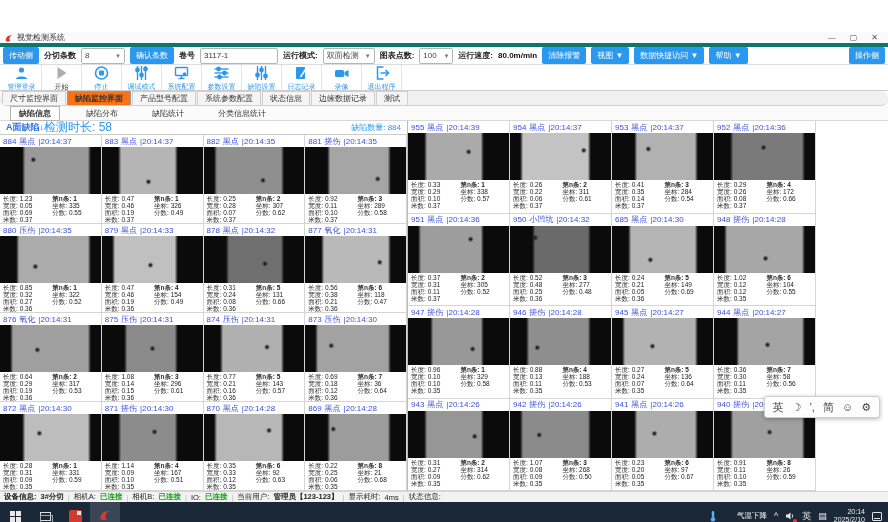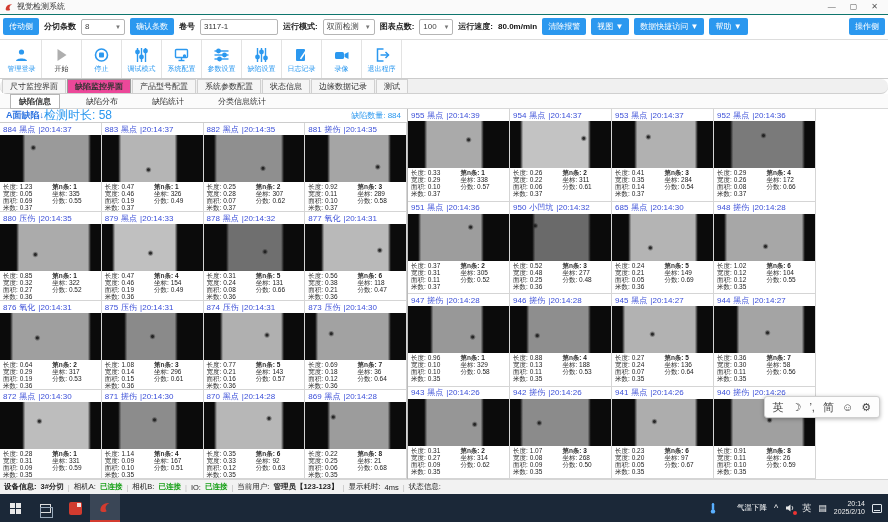--- a/index.html
+++ b/index.html
@@ -1,21 +1,21 @@
 <!DOCTYPE html>
 <html><head>
 <meta charset="utf-8">
 <style>
   * { margin:0; padding:0; box-sizing:border-box; }
   html,body { width:888px; height:522px; overflow:hidden; }
   body { font-family:"Liberation Sans","DejaVu Sans",sans-serif; background:#fff; color:#222; }
   .app { position:relative; width:888px; height:522px; display:flex; flex-direction:column; background:#fff; }
 
   
-  .titlebar { height:16px; background:#fafafa; border-bottom:1px solid #0f766e; display:flex; align-items:center; padding:0 4px; font-size:8px; }
+  .titlebar { height:16px; background:#fafafa; border-bottom:4px solid #0f766e; display:flex; align-items:center; padding:0 4px; font-size:8px;margin-top:32px; }
   .logo-swoosh { width:10px; height:10px; margin-right:3px; }
   .win-title { color:#333; }
   .win-controls { margin-left:auto; display:flex; gap:14px; color:#555; font-size:8px; padding-right:6px; }
   .win-controls span { cursor:default; line-height:10px; }
 
   
   .toolbar1 { height:27px; background:#fff; border-bottom:1px solid #ddd; display:flex; align-items:center; gap:5px; padding:0 3px; font-size:8px; white-space:nowrap; }
   .btn-blue { background:#2b98ef; color:#fff; border:none; border-radius:2px; padding:3px 6px; font-size:8px; font-family:inherit; cursor:pointer; }
   .tb-label { font-weight:bold; color:#222; }
   .select { display:inline-flex; align-items:center; justify-content:space-between; border:1px solid #b5b5b5; background:#fff; height:16px; padding:0 3px; font-size:8px; color:#444; border-radius:2px; }
@@ -27,21 +27,21 @@
   
   .toolbar2 { height:42px; background:#fff; border-bottom:1px solid #ccc; display:flex; align-items:stretch; padding-left:2px; }
   .icon-btn { width:40px; display:flex; flex-direction:column; align-items:center; justify-content:center; gap:2px; border-right:1px solid #e3e3e3; cursor:pointer; }
   .icon-btn svg { width:17px; height:16px; }
   .icon-btn .lbl { font-size:7px; color:#2b98ef; line-height:7px; }
   .icon-btn.gray .lbl { color:#333; }
 
   
   .maintabs { height:15px; background:#f0f0f0; display:flex; align-items:flex-end; padding-left:2px; font-size:8px; border-bottom:1px solid #d0d0d0;border-radius:7px; }
   .tab { padding:2px 7px; border:1px solid #d0d0d0; border-bottom:none; background:#f5f5f5; color:#333; cursor:pointer; margin-right:1px; line-height:9px; }
-  .tab.active { background:#ec4899; border-color:#9a9a9a; font-weight:bold; }
+  .tab.active { background:#f97316; border-color:#9a9a9a; font-weight:bold; }
   .subtabs { height:15px; background:#fbfbfb; display:flex; align-items:center; padding-left:10px; gap:18px; font-size:8px; border-bottom:1px solid #d8d8d8; }
   .subtab { color:#333; cursor:pointer; padding:2px 8px; line-height:9px; }
   .subtab.active { border:1px solid #b5b5b5; background:#fff; font-weight:bold; }
 
   
   .panels { flex:1; display:flex; background:#fff; }
   .panel { width:408px; display:flex; flex-direction:column; border-right:1px solid #bbb; }
   .panel:last-child { border-right:none; }
   .panel-head { height:14px; display:flex; align-items:center; padding:0 6px; border-bottom:1px solid #ccc; font-size:9px; }
   .panel-title { color:#2b72e0; font-weight:bold; }

